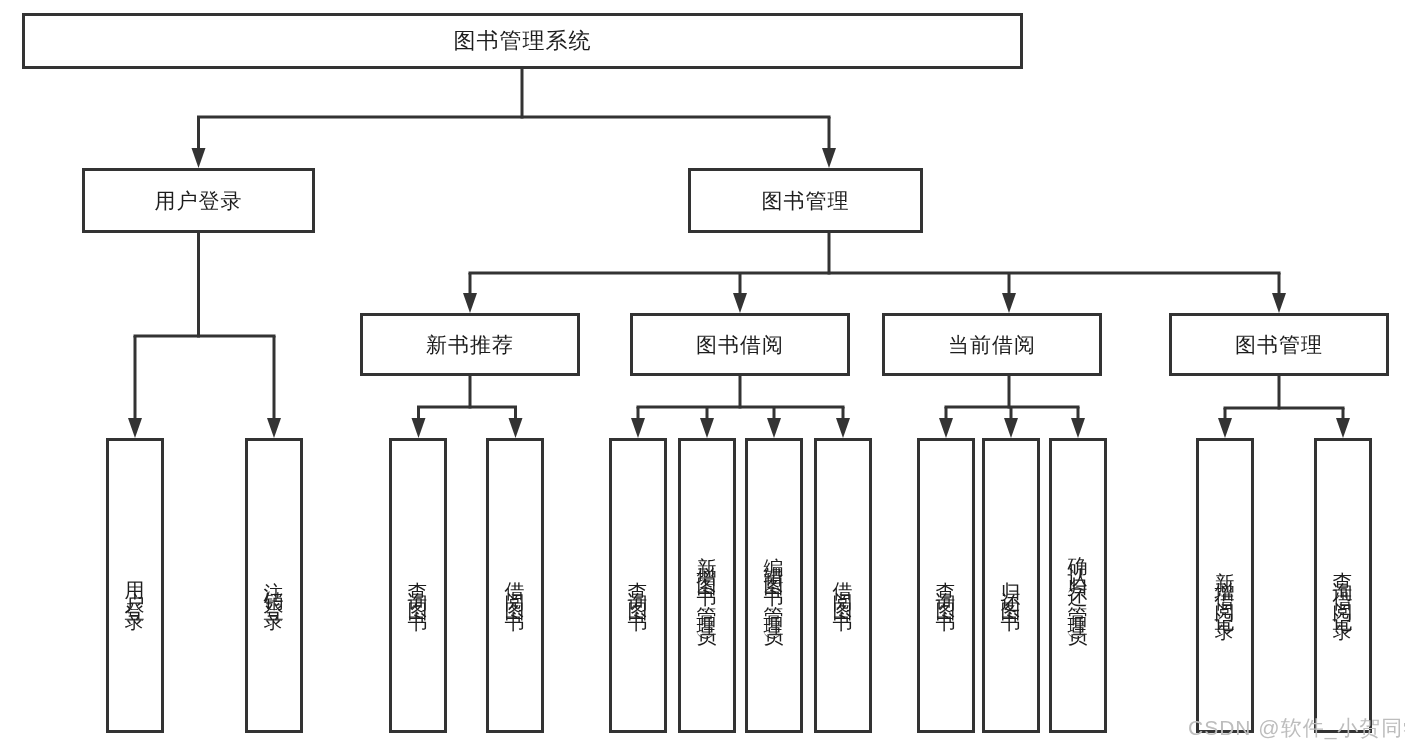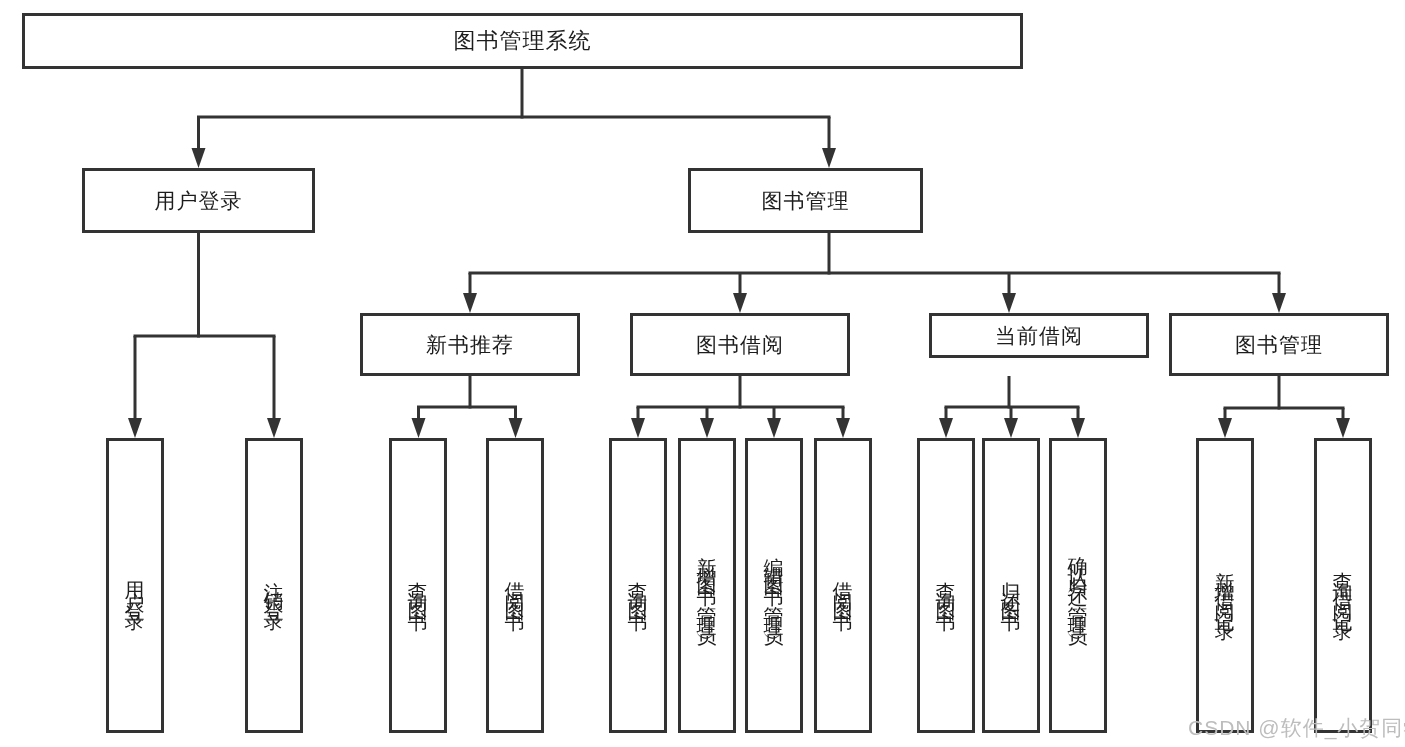--- a/index.html
+++ b/index.html
@@ -26,21 +26,21 @@
     display:flex;align-items:center;justify-content:center;
     font-size:21px;
     letter-spacing:1px;
     white-space:nowrap;
   }
   .root{left:22px;top:13px;width:1001px;height:56px;font-size:22px;}
   .b0{left:82px;top:168px;width:233px;height:65px;}
   .b1{left:688px;top:168px;width:235px;height:65px;}
   .c0{left:360px;top:313px;width:220px;height:63px;}
   .c1{left:630px;top:313px;width:220px;height:63px;font-family:Liberation Serif, serif;}
-  .c2{left:929px;top:313px;width:220px;height:45px;}
+  .c2{left:882px;top:313px;width:220px;height:63px;}
   .c3{left:1169px;top:313px;width:220px;height:63px;}
   .leaf{
     position:absolute;
     top:438px;width:58px;height:295px;
     box-sizing:border-box;
     border:3px solid var(--line);
     background:var(--bg);
     display:flex;align-items:center;justify-content:center;
   }
   .leaf span{

